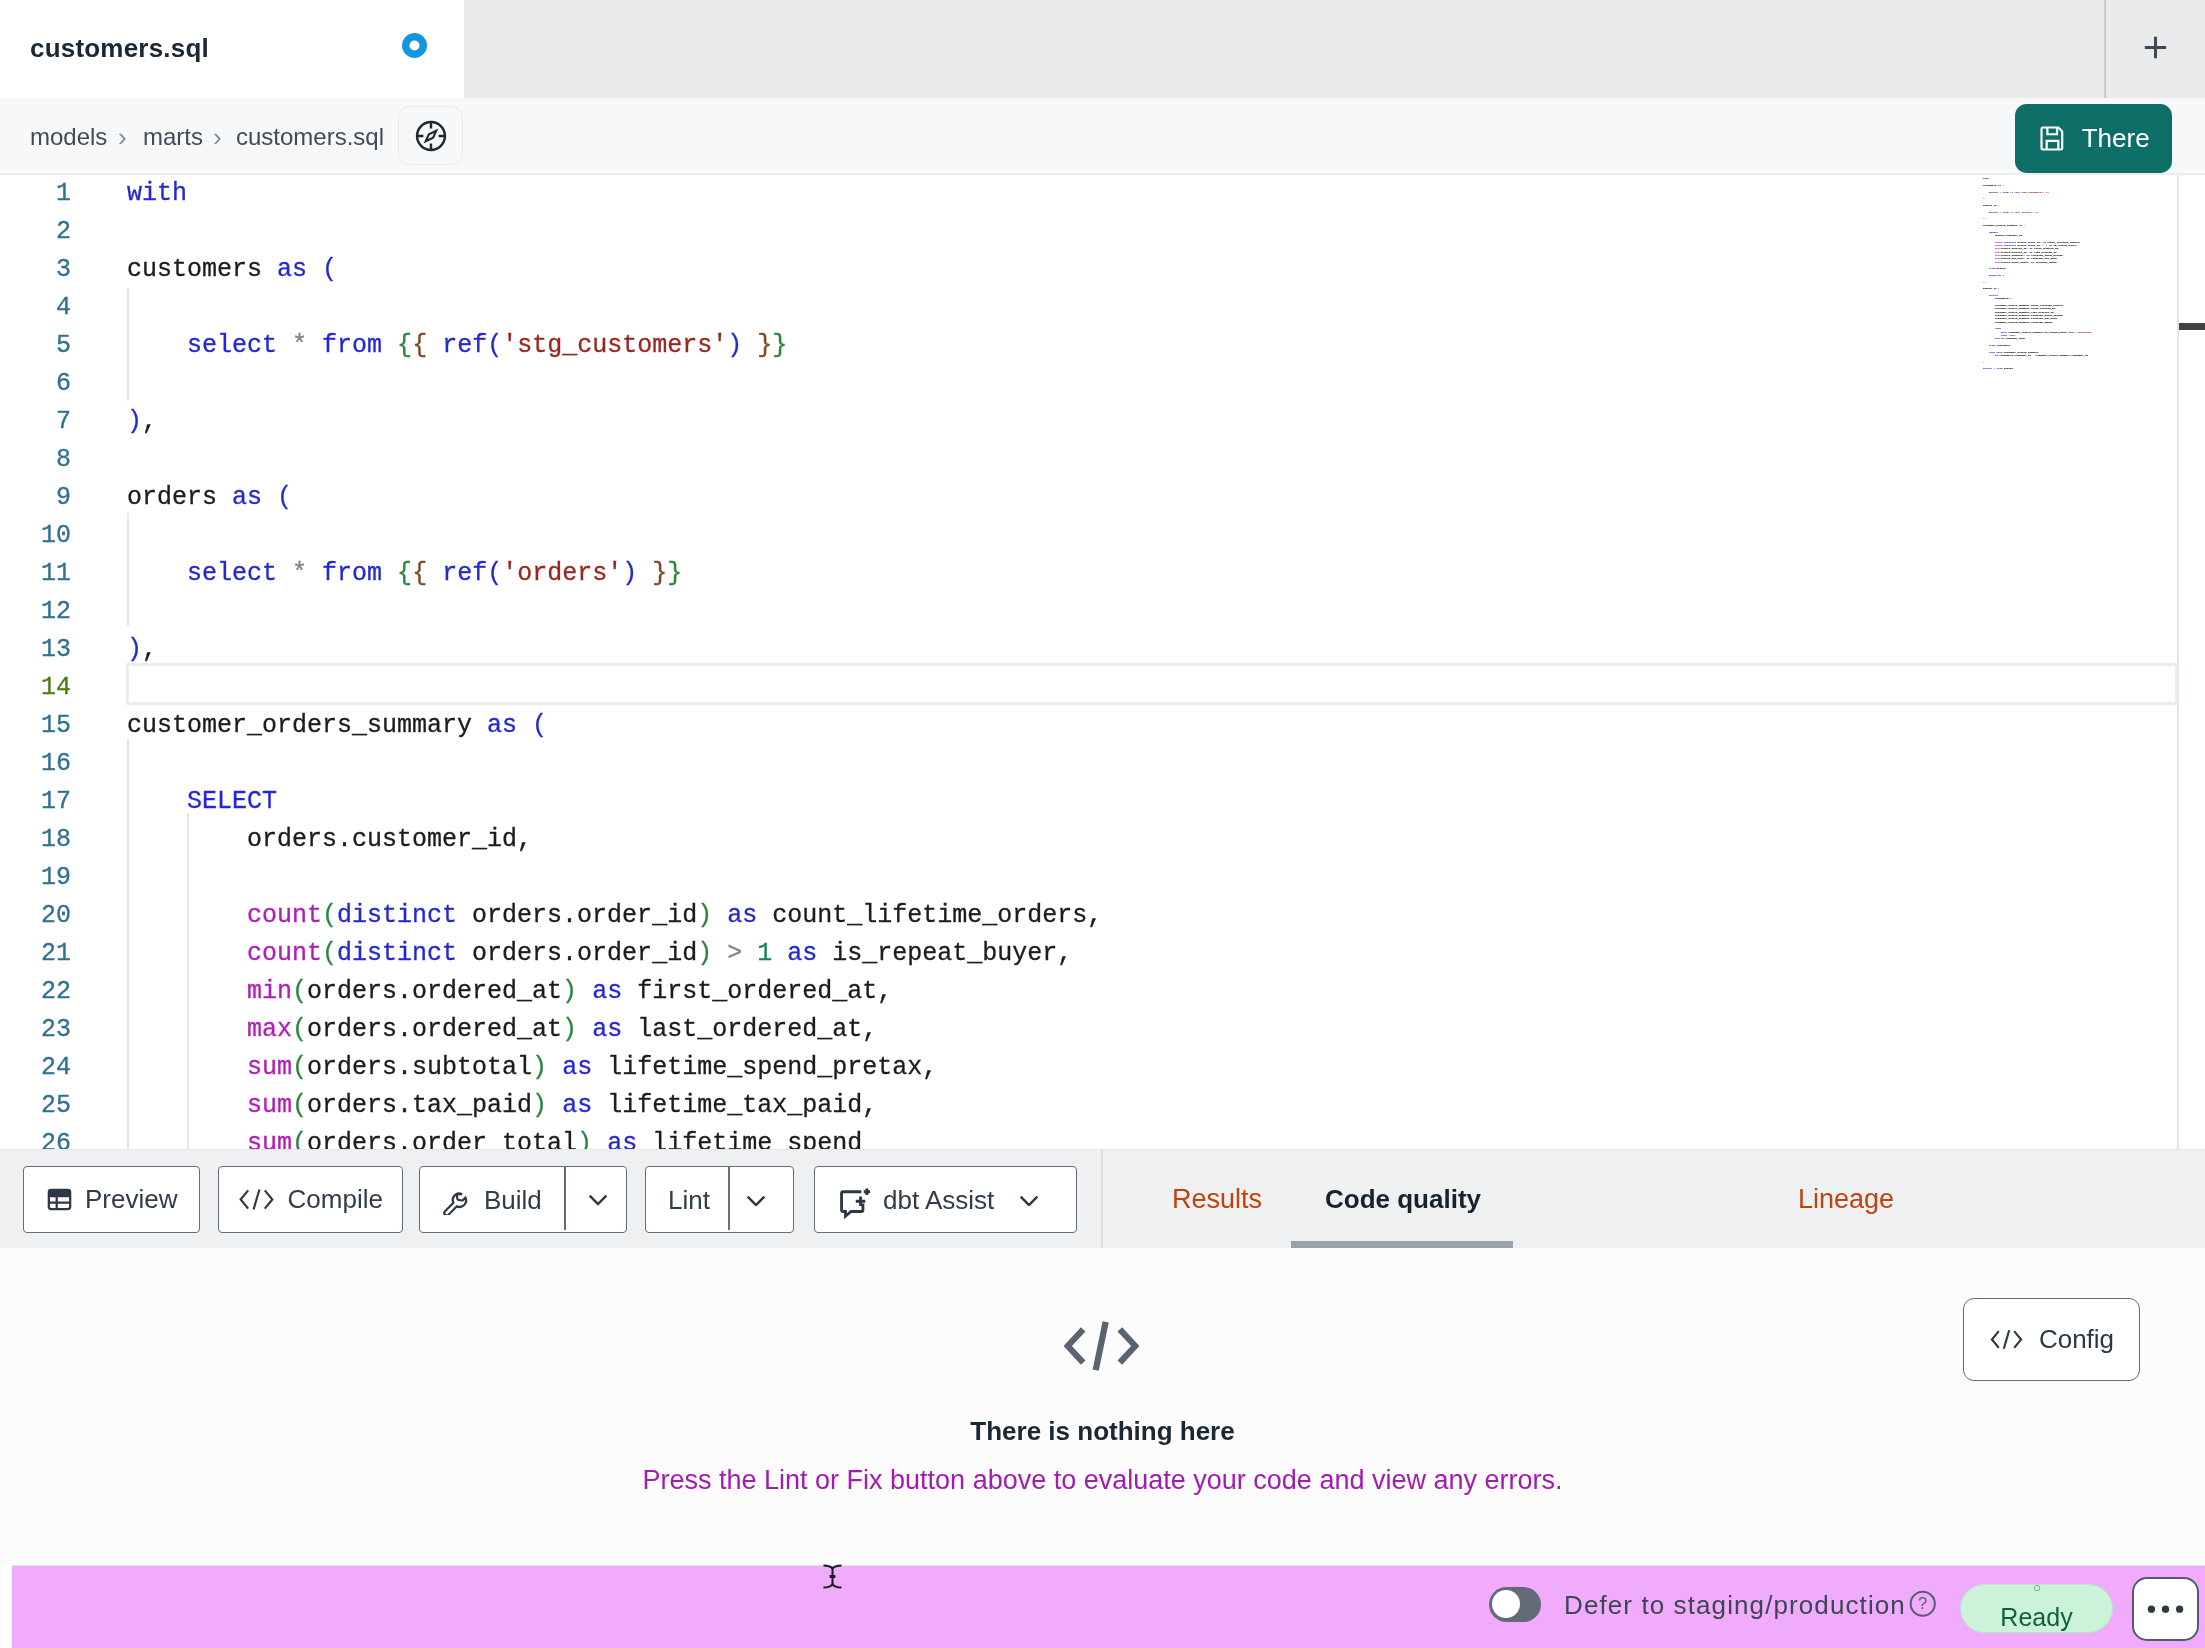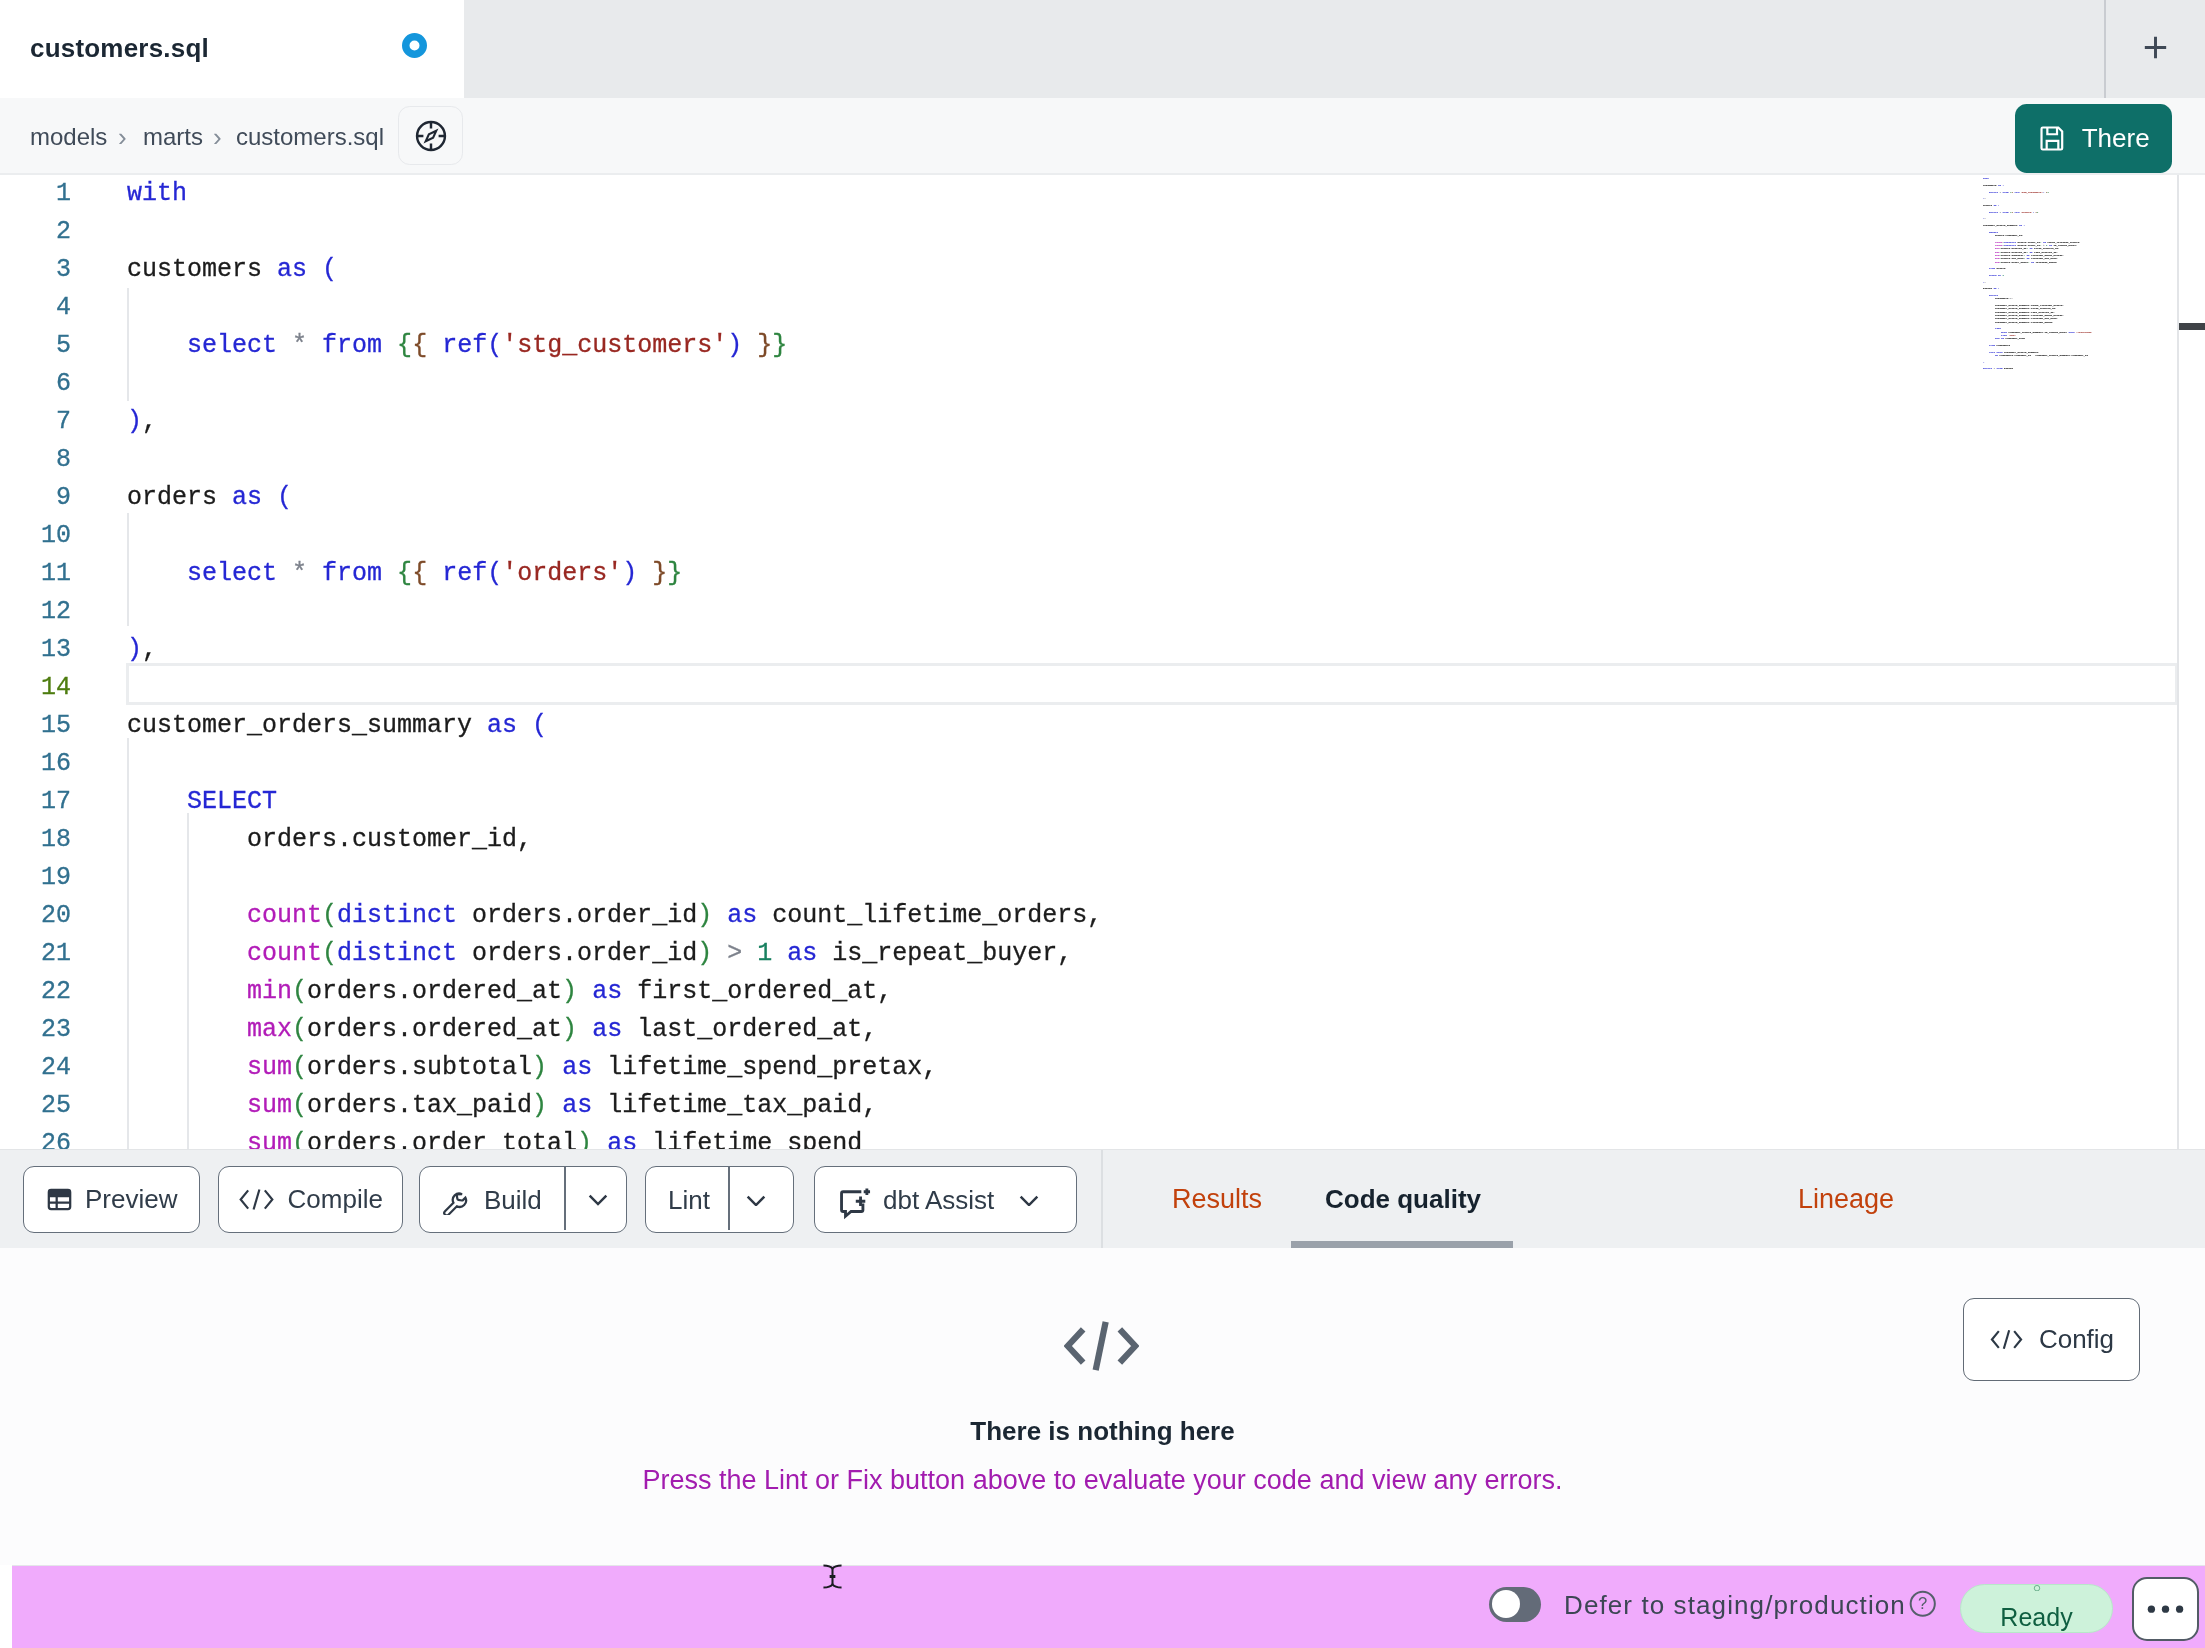--- a/index.html
+++ b/index.html
@@ -32,21 +32,21 @@
   .n { color:#188060; }   
   .o { color:#7d828c; }   
   .guide { width:1.7px; background:#e5e7ea; }
   #activeline { left:126px; top:488px; width:2052px; height:42px; border:3.3px solid #ebedef; background:#fff; }
   
   #minimap { left:1983px; top:1.7px; font-size:7.5px; line-height:10px; white-space:pre; transform:scale(0.3333); transform-origin:0 0; }
   #maptrack { left:2177px; top:0; width:1.7px; height:974px; background:#e3e5e8; }
   #mapthumb { left:2179px; top:148px; width:27px; height:6.7px; background:#3f4347; }
   
   #toolrow { left:0; top:1149px; width:2205px; height:99px; background:#eef0f2; border-top:1.7px solid #e3e5e7; }
-  .tbtn { position:absolute; top:16px; height:67px; background:#fff; border:1.7px solid #656f7b; border-radius:11px; display:flex; align-items:center; justify-content:center; color:#303c49; font-size:26px; }
+  .tbtn { position:absolute; top:16px; height:67px; background:#fff; border:1.7px solid #656f7b; border-radius:4px; display:flex; align-items:center; justify-content:center; color:#303c49; font-size:26px; }
   #toolsep { left:1101px; top:0; width:1.7px; height:99px; background:#dcdfe2; }
   .tab { position:absolute; top:0; height:98px; display:flex; align-items:center; font-size:27px; color:#c2410c; }
   #underline { left:1291px; top:91px; width:222px; height:6.7px; background:#9aa1aa; }
   
   #content { left:0; top:1248px; width:2205px; height:317px; background:#fcfcfd; }
   #nothing { left:0; top:168px; width:2205px; text-align:center; font-size:26px; font-weight:700; color:#1b2733; }
   #press { left:0; top:217px; width:2205px; text-align:center; font-size:27px; color:#a21caf; }
   #configbtn { left:1963px; top:50px; width:177px; height:83px; background:#fff; border:1.7px solid #626b76; border-radius:11px; display:flex; align-items:center; justify-content:center; gap:15px; color:#2c3845; font-size:26px; }
   
   #statusbar { left:12px; top:1565px; width:2205px; height:83px; background:#f0abfc; border-top:1.7px solid #e4e6e9; }

